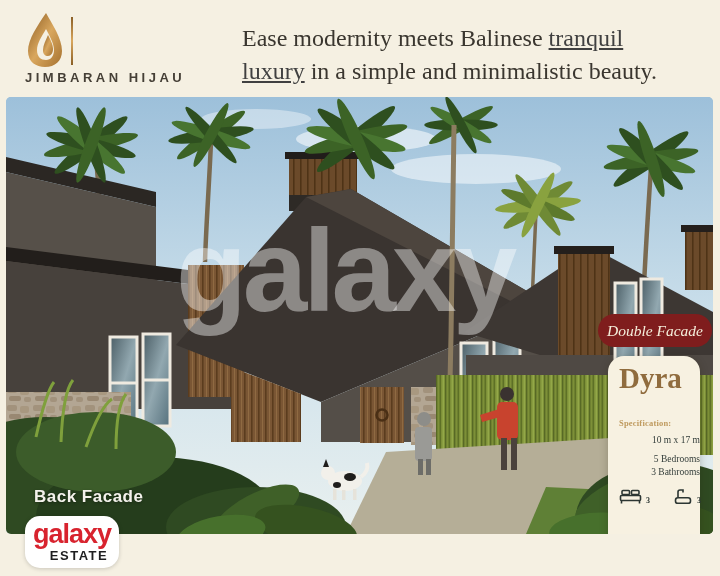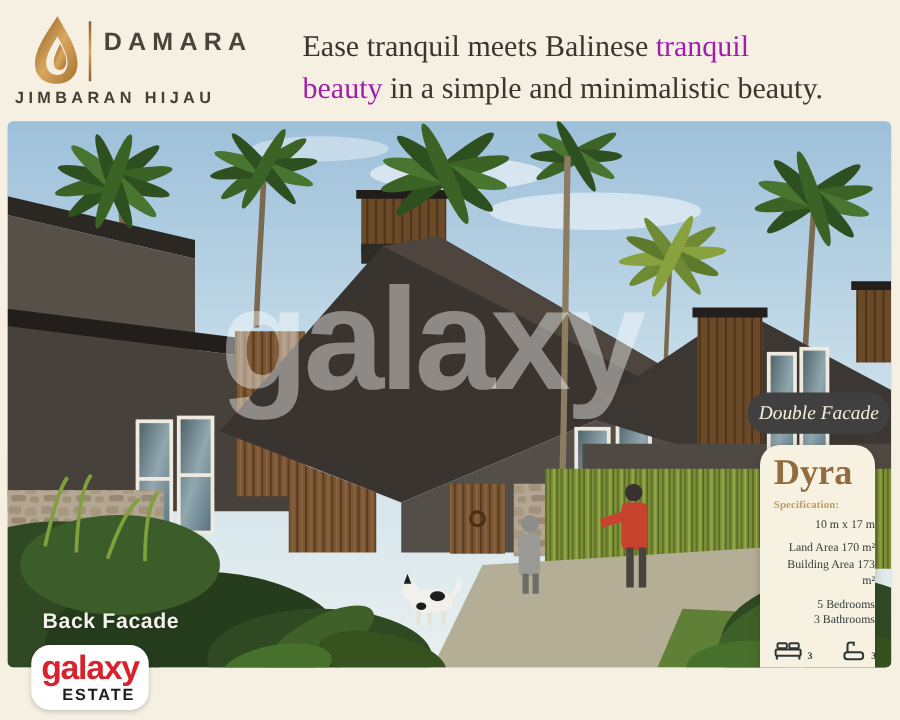--- a/index.html
+++ b/index.html
@@ -10,43 +10,43 @@
   }
   
   .header{position:absolute;left:0;top:0;width:720px;height:97px;}
   .flame{position:absolute;left:24px;top:11px;}
   .logo-divider{position:absolute;left:71px;top:17px;width:2px;height:48px;
     background:linear-gradient(#8a5f26,#d9a75e,#8a5f26);}
   .logo-line1{position:absolute;left:83px;top:23px;font-size:20px;font-weight:600;
     letter-spacing:5px;color:#4b443a;}
   .logo-line2{position:absolute;left:83px;top:44px;font-size:20px;font-weight:700;
     letter-spacing:5px;color:#cd9340;}
-  .logo-sub{position:absolute;left:12px;top:70px;font-size:13px;font-weight:600;
+  .logo-sub{position:absolute;left:25px;top:70px;font-size:13px;font-weight:600;
     letter-spacing:3.5px;color:#453f36;}
   .tagline{position:absolute;left:242px;top:22px;width:468px;
     font-family:"Liberation Serif",serif;font-size:24px;line-height:33px;color:#3a362f;}
-  .tagline .gold{color:#a21caf;}
+  .tagline .gold{color:#404040;text-decoration:underline;}
   
   .hero{position:absolute;left:6px;top:97px;width:707px;height:437px;border-radius:5px;
     overflow:hidden;background:#9dc0da;}
   .hero svg{display:block;}
   .watermark{position:absolute;left:170px;top:116px;
     font-size:116px;font-weight:700;letter-spacing:-4px;line-height:1.0;
     color:rgba(255,255,255,0.42);pointer-events:none;}
   .facade-label{position:absolute;left:28px;top:390px;font-size:17px;font-weight:700;
     color:#f4f2ec;letter-spacing:.5px;text-shadow:0 1px 3px rgba(0,0,0,.35);}
   .badge{position:absolute;left:592px;top:217px;width:114px;height:33px;border-radius:17px;
-    background:#404040;display:flex;align-items:center;justify-content:center;
+    background:#7f1d1d;display:flex;align-items:center;justify-content:center;
     font-family:"Liberation Serif",serif;font-style:italic;font-size:15.5px;color:#f5eedb;}
   .spec-card{position:absolute;left:602px;top:259px;width:92px;height:223px;border-radius:16px;
     background:#f7f1e1;box-shadow:0 2px 8px rgba(40,30,10,.25);
     box-sizing:border-box;padding:6px 0 8px 11px;
     font-family:"Liberation Serif",serif;}
   .spec-title{font-size:29px;font-weight:600;color:#906c3e;line-height:1.15;}
-  .spec-label{margin-top:3px;font-size:8.5px;font-weight:700;color:#bf9a5e;letter-spacing:.2px;}
+  .spec-label{margin-top:23px;font-size:8.5px;font-weight:700;color:#bf9a5e;letter-spacing:.2px;}
   .spec-line{margin-top:6px;font-size:9.5px;color:#333d3a;line-height:1.35;text-align:right;}
   .spec-icons{margin-top:10px;display:flex;align-items:flex-end;gap:24px;}
   .spec-icon-group{display:flex;align-items:flex-end;gap:3px;}
   .spec-count{font-size:8px;font-weight:700;color:#2c3633;}
   
   .brand-box{position:absolute;left:25px;top:516px;width:94px;height:52px;background:#ffffff;
     border-radius:15px;display:flex;flex-direction:column;align-items:center;
     justify-content:center;box-shadow:0 1px 4px rgba(0,0,0,.18);}
   .brand-main{font-size:27px;font-weight:700;letter-spacing:-1px;color:#d8232e;
     line-height:1;margin-top:-2px;}
@@ -63,26 +63,25 @@
         <stop offset="0" stop-color="#8a5a20"></stop>
         <stop offset="0.5" stop-color="#d9a75e"></stop>
         <stop offset="1" stop-color="#a5712f"></stop>
       </linearGradient>
     </defs>
     <path d="M22,2 C14,14 4,28 4,40 C4,51 12,56 21,56 C31,56 38,50 38,40 C38,27 28,13 22,2 Z" fill="url(#goldG)"></path>
     <path d="M22,18 C18,25 13,32 13,39 C13,46 17,49 22,49 C27,49 30,45 30,39 C30,32 25,24 22,18 Z" fill="#f5f0e2"></path>
     <path d="M24,24 C22,29 19,34 19,39 C19,43 21,45 24,45 C27,45 29,42 29,38 C29,33 26,28 24,24 Z" fill="url(#goldG)"></path>
   </svg>
   <div class="logo-divider"></div>
-  <div class="logo-line1">DAMARA</div>
   <div class="logo-sub">JIMBARAN HIJAU</div>
 
   <div class="tagline">
-    <span>Ease tranquil meets Balinese </span><span class="gold">tranquil</span><br>
-    <span class="gold">beauty</span><span> in a simple and minimalistic beauty.</span>
+    <span>Ease modernity meets Balinese </span><span class="gold">tranquil</span><br>
+    <span class="gold">luxury</span><span> in a simple and minimalistic beauty.</span>
   </div>
 </div>
 
 <div class="hero">
   <svg width="707" height="437" viewBox="0 0 707 437">
     <defs>
       <linearGradient id="sky" x1="0" y1="0" x2="0" y2="1">
         <stop offset="0" stop-color="#9dc0da"></stop>
         <stop offset="0.55" stop-color="#cfe2ec"></stop>
         <stop offset="1" stop-color="#e9f0ef"></stop>
@@ -277,24 +276,20 @@
 
   <div class="watermark">galaxy</div>
   <div class="facade-label">Back Facade</div>
   <div class="badge">Double Facade</div>
 
   <div class="spec-card">
     <div class="spec-title">Dyra</div>
     <div class="spec-label">Specification:</div>
     <div class="spec-line">10 m x 17 m</div>
     <div class="spec-line">
-      <div>Land Area 170 m²</div>
-      <div>Building Area 173 m²</div>
-    </div>
-    <div class="spec-line">
       <div>5 Bedrooms</div>
       <div>3 Bathrooms</div>
     </div>
     <div class="spec-icons">
       <div class="spec-icon-group">
         <svg width="24" height="16" viewBox="0 0 24 16" fill="none" stroke="#2c3633" stroke-width="1.6">
           <rect x="3" y="1.5" width="7.5" height="4" rx="1"></rect>
           <rect x="12.5" y="1.5" width="7.5" height="4" rx="1"></rect>
           <rect x="1.5" y="6.5" width="20" height="5" rx="1"></rect>
           <line x1="2.5" y1="11.5" x2="2.5" y2="14.5"></line>

